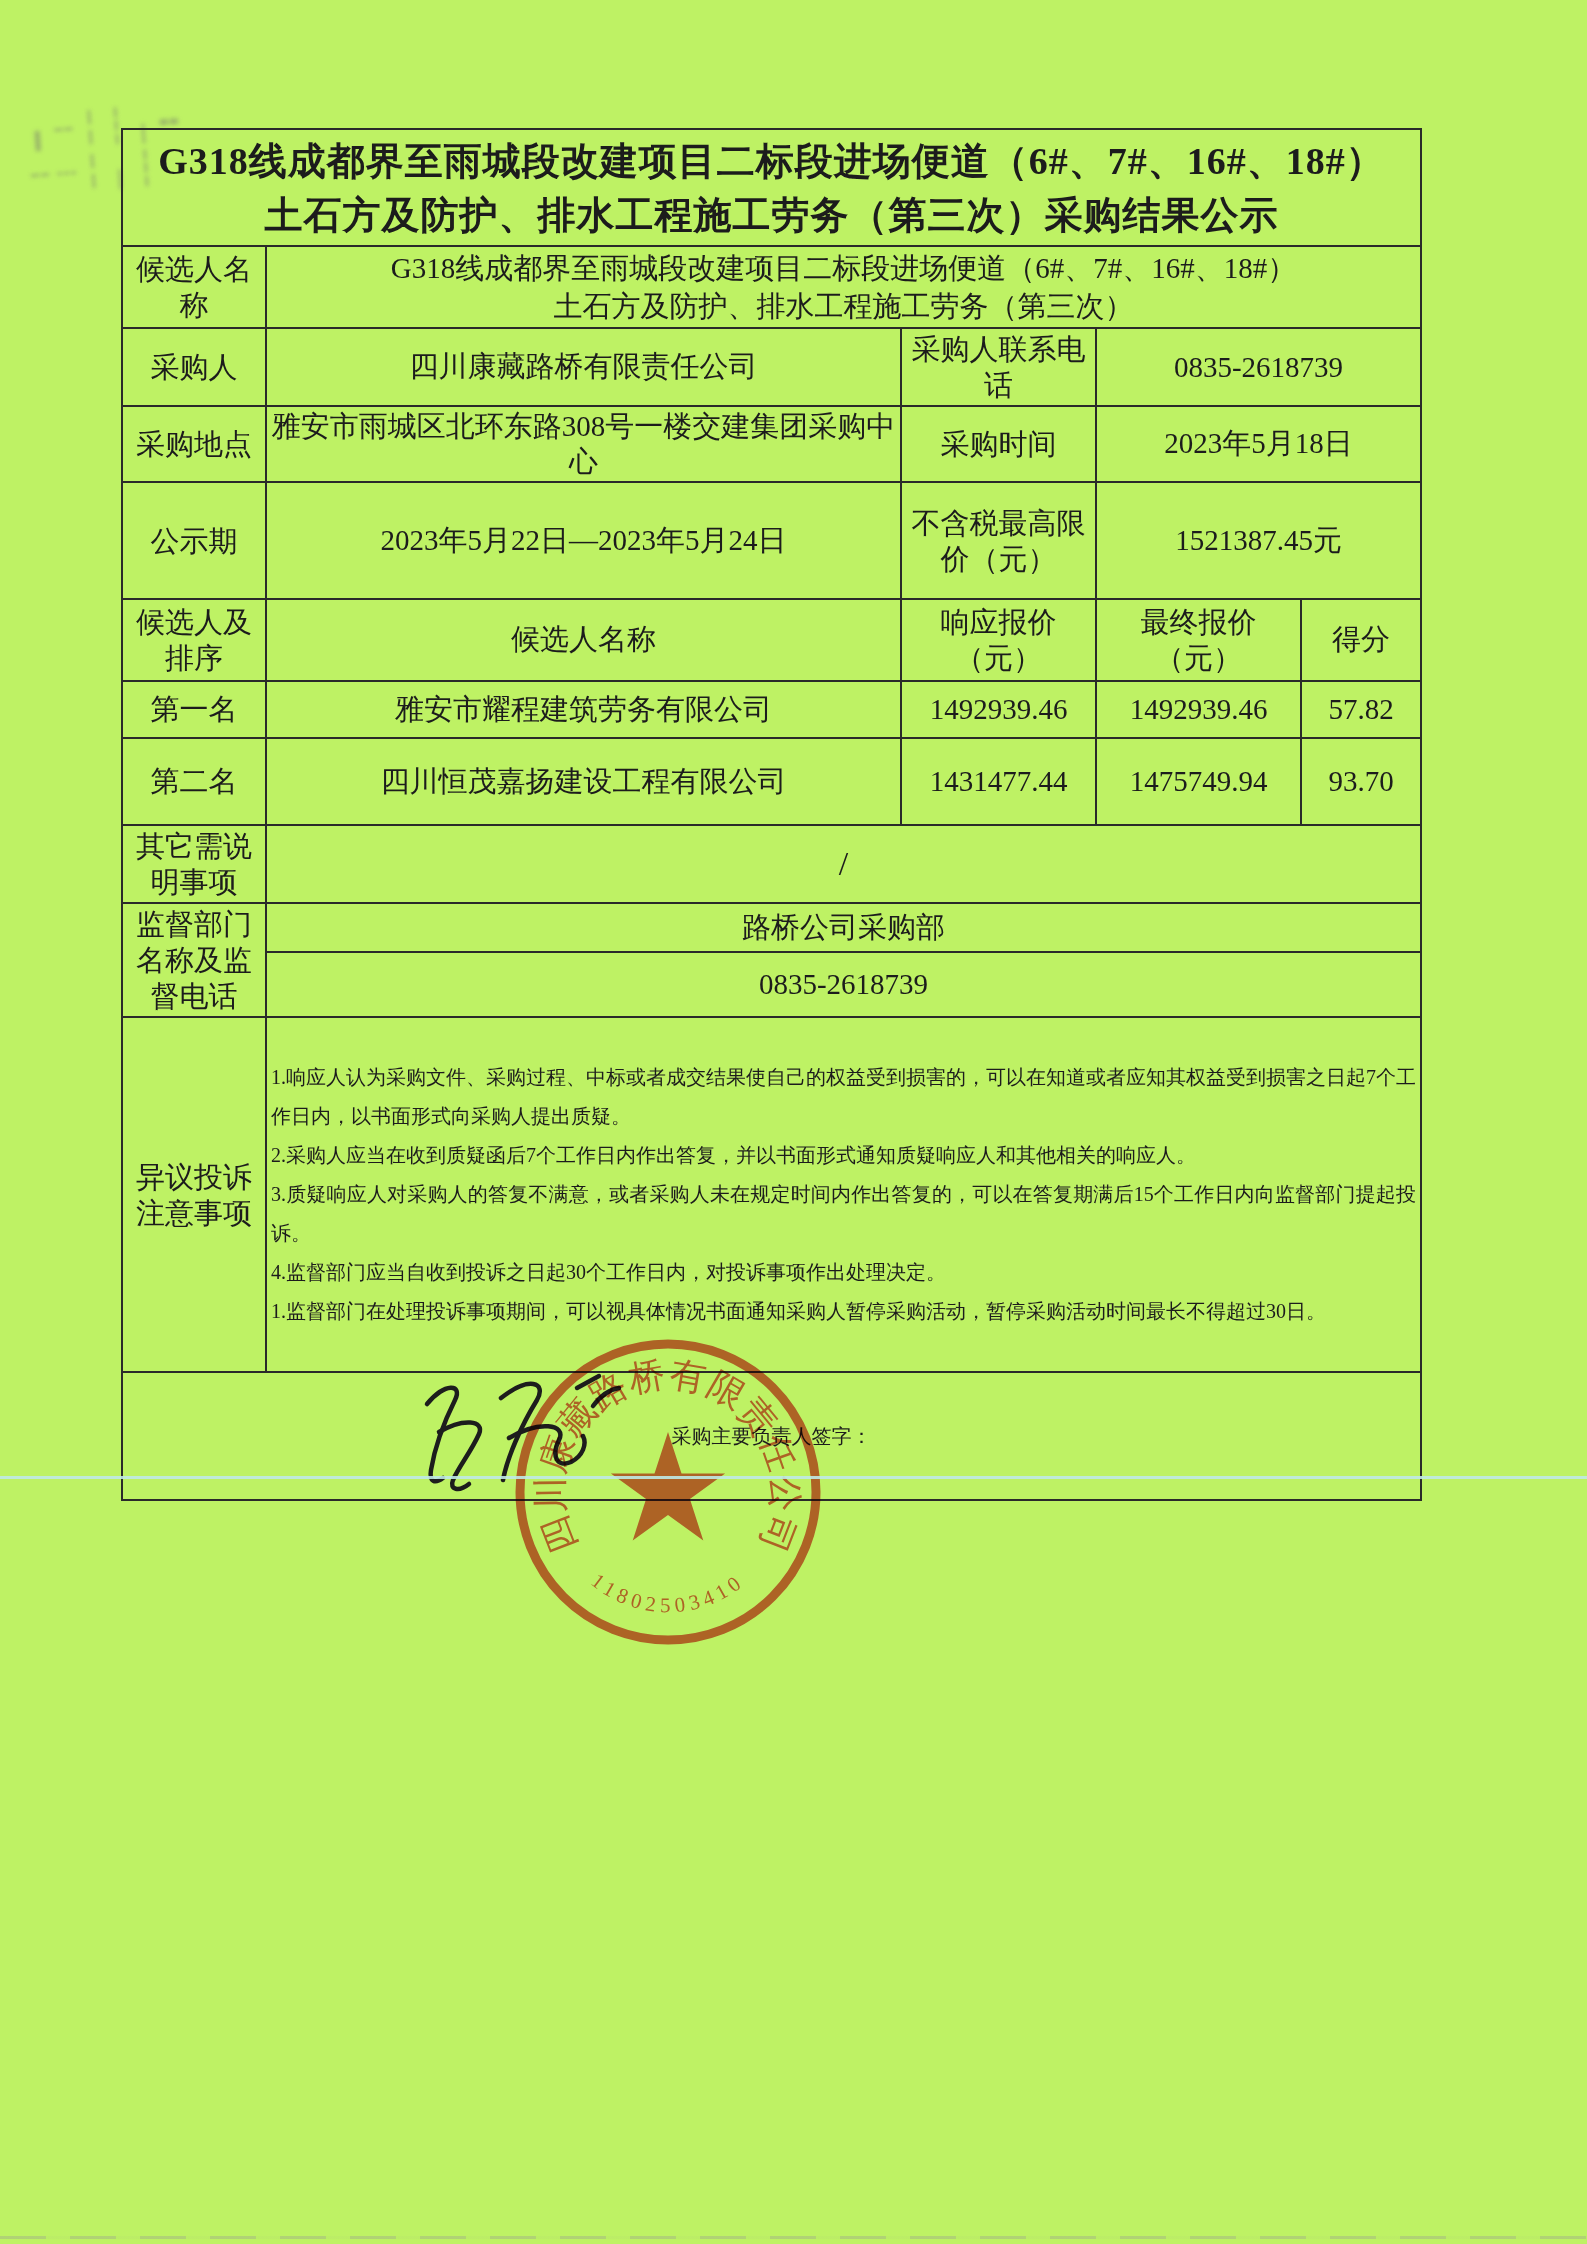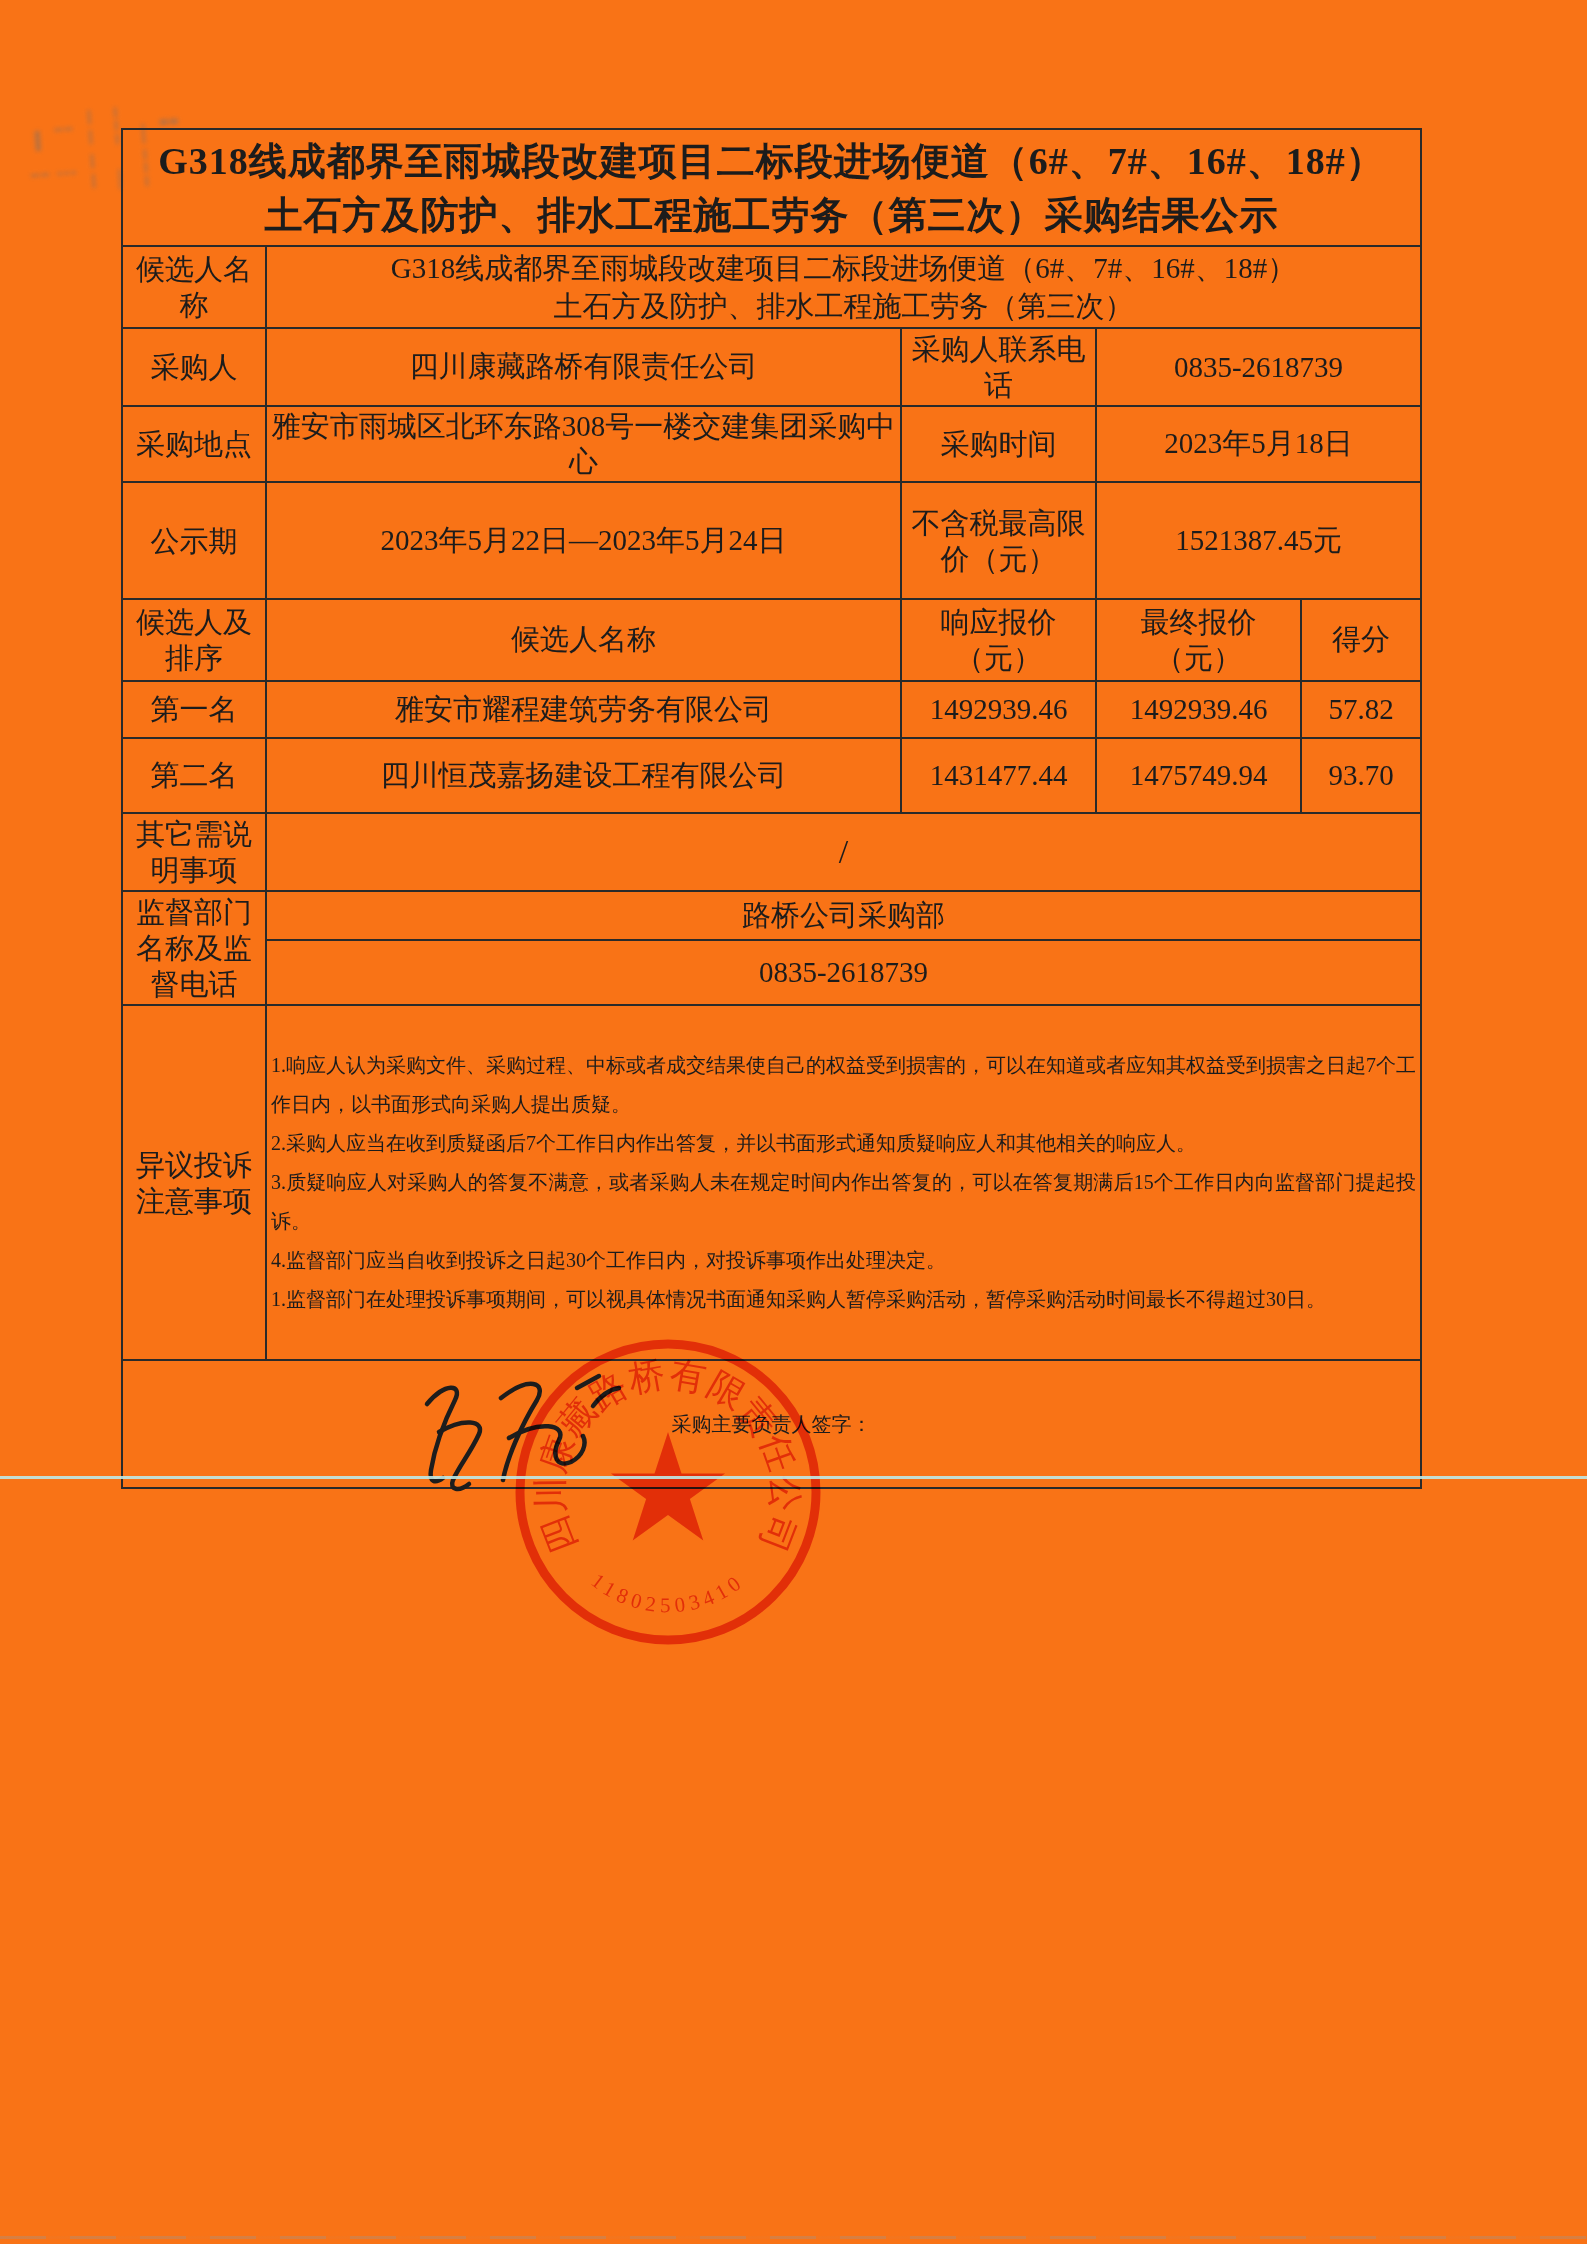--- a/index.html
+++ b/index.html
@@ -1,19 +1,19 @@
 <!DOCTYPE html>
 <html><head>
 <meta charset="utf-8">
 <style>
   html,body{margin:0;padding:0;background:#e8e8e8;}
   .page{
     position:relative;
     width:1587px;height:2244px;
-    background:#f97316;
+    background:#bef264;
     overflow:hidden;
     font-family:"Liberation Serif","DejaVu Serif",serif;
     color:#1c1c1c;
   }
   
   table.doc{
     position:absolute;left:121px;top:128px;
     width:1299px;
     border-collapse:collapse;
     table-layout:fixed;
@@ -27,21 +27,21 @@
     overflow:hidden;
     line-break:strict;
   }
   .r-title{height:117px}
   .r-project{height:77px}
   .r-purchaser{height:76px}
   .r-location{height:70px}
   .r-publicity{height:117px}
   .r-chead{height:82px}
   .r-c1{height:57px}
-  .r-c2{height:75px}
+  .r-c2{height:87px}
   .r-other{height:77px}
   .r-supa{height:49px}
   .r-supb{height:65px}
   .r-obj{height:355px}
   .r-sign{height:128px}
   td.title-cell{font-weight:bold;font-size:38px;line-height:54px;letter-spacing:1px;}
   td.lab{line-height:36px;}
   .proj-line{line-height:38px;}
   td.left{text-align:left;padding-left:10px;padding-right:10px;line-height:35px;}
   td.obj-cell{text-align:left;vertical-align:top;padding:14px 16px 0 16px;}

